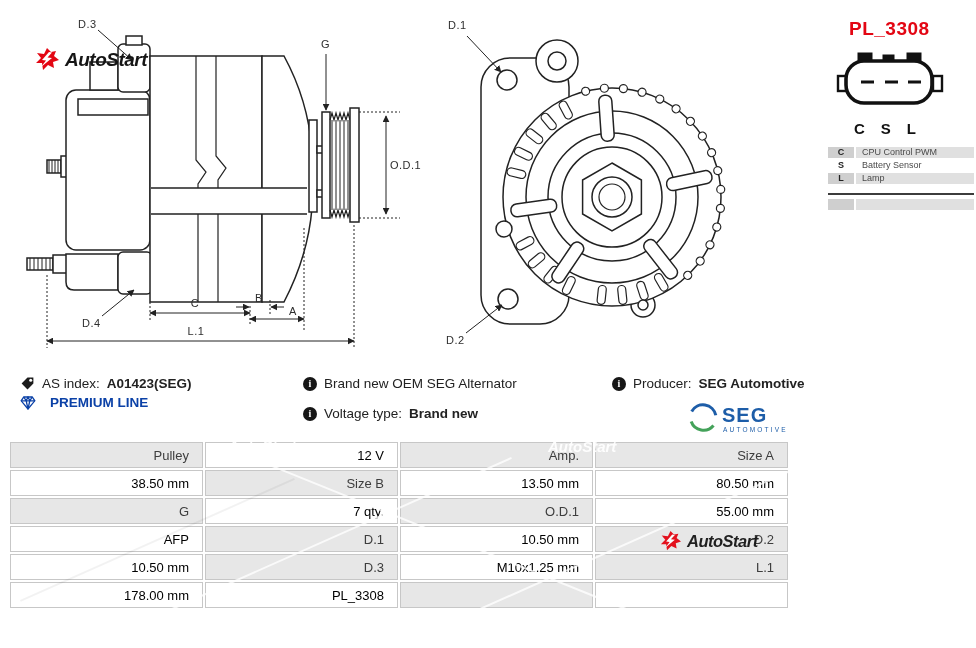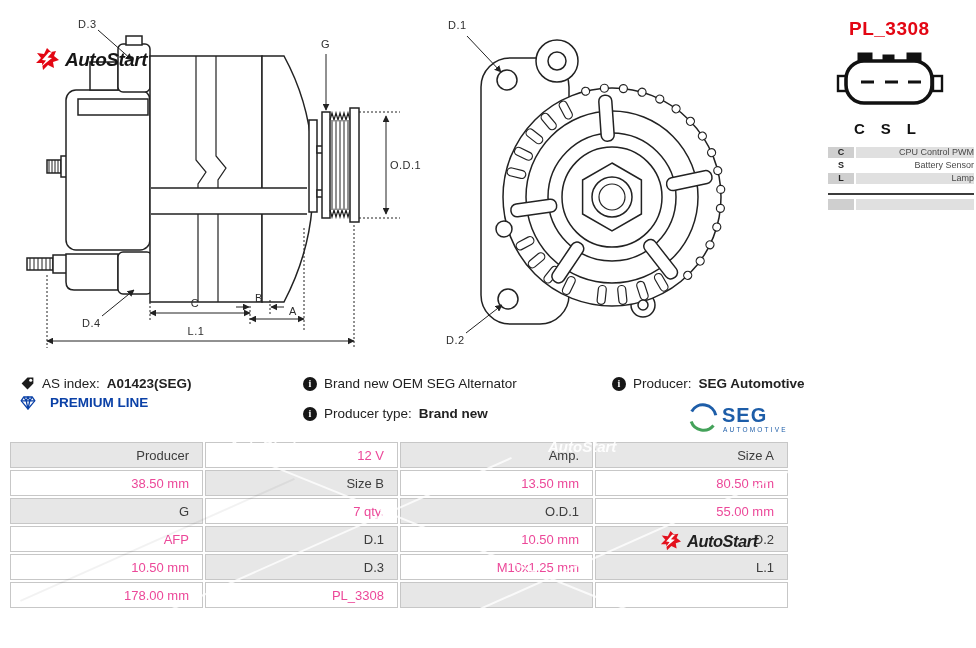--- a/index.html
+++ b/index.html
@@ -14,37 +14,37 @@
   
   svg text{font-family:"Liberation Sans","DejaVu Sans",sans-serif;}
   .dim{font-size:11px;fill:#2e2e2e;letter-spacing:0.5px;}
 
   
   .plug-title{font-size:19px;font-weight:bold;color:#e30613;letter-spacing:0.5px;}
   .pin-letters{display:flex;gap:16px;font-weight:bold;font-size:15px;color:#111;}
   .pin-grid{display:grid;grid-template-columns:26px 118px;gap:2px;}
   .pin-cell{height:11px;line-height:11px;font-size:9px;box-sizing:border-box;}
   .pin-key{font-weight:bold;text-align:center;color:#222;}
-  .pin-desc{padding-left:6px;color:#4a4a4a;text-align:right;}
+  .pin-desc{padding-left:6px;color:#4a4a4a;}
   .pin-sep{background:#3c3c3c;height:2px;}
 
   
   .info-item{display:flex;align-items:center;gap:7px;font-size:13.5px;color:#222;white-space:nowrap;}
   .b{font-weight:bold;}
   .premium{color:#0b41a7;font-weight:bold;}
   .info-dot{display:inline-flex;align-items:center;justify-content:center;width:14px;height:14px;
             border-radius:50%;background:#161616;color:#fff;font-weight:bold;font-size:10px;
             font-family:"Liberation Serif",serif;flex:0 0 14px;}
 
   
   .spec-table{display:grid;grid-template-columns:repeat(4,193px);gap:2px;}
   .cell{height:26px;line-height:25px;font-size:13px;text-align:right;padding-right:13px;
         box-sizing:border-box;border:1px solid #c7c7c7;overflow:hidden;}
   .lab{background:#e7e7e7;color:#3d3d3d;}
-  .val{background:#ffffff;color:#ec4899;}
+  .val{background:#ffffff;color:#000000;}
 
   
   .wm-line{height:2px;background:rgba(255,255,255,0.78);transform-origin:0 0;pointer-events:none;}
   .wm-line.dark{background:rgba(0,0,0,0.05);}
   .wm-text{font-style:italic;font-weight:bold;color:rgba(255,255,255,0.92);font-size:15px;pointer-events:none;}
   .wm-logo{opacity:0.95;}
   .wm-logo .brand-text{font-size:16.5px;}
 </style>
 </head>
 <body>
@@ -267,33 +267,33 @@
       <path d="M1.2,4.8 H14.8 M3.8,1 L6.2,4.8 L8,13 L9.8,4.8 L12.2,1 M6.2,4.8 L8,1 L9.8,4.8"></path>
     </g>
   </svg>
   <span class="premium">PREMIUM LINE</span>
 </div>
 
 <div class="abs info-item" style="left:303px;top:406px;">
   <span class="info-dot">
       <span>i</span>
     </span>
-  <span>Producer type:</span>
+  <span>Voltage type:</span>
   <span class="b">Brand new</span>
 </div>
 
 <svg class="abs" style="left:686px;top:398px;" width="108" height="38" viewBox="0 0 108 38">
   <path d="M5.7,13.5 A13,13 0 0 1 29.8,17.3" fill="none" stroke="#1d5da8" stroke-width="3"></path>
   <path d="M27.5,27.5 A13,13 0 0 1 5.2,23.5" fill="none" stroke="#44a25a" stroke-width="3"></path>
   <text x="36" y="24" font-size="20" font-weight="bold" fill="#1d5da8" letter-spacing="1">SEG</text>
   <text x="37" y="34" font-size="6.5" fill="#1d5da8" letter-spacing="2.2">AUTOMOTIVE</text>
 </svg>
 
 <div class="abs spec-table" style="left:10px;top:442px;">
-  <div class="cell lab">Producer</div>
+  <div class="cell lab">Pulley</div>
   <div class="cell val">12 V</div>
   <div class="cell lab">Amp.</div>
 
   <div class="cell lab">Size A</div>
   <div class="cell val">38.50 mm</div>
   <div class="cell lab">Size B</div>
   <div class="cell val">13.50 mm</div>
 
   <div class="cell val">80.50 mm</div>
   <div class="cell lab">G</div>

